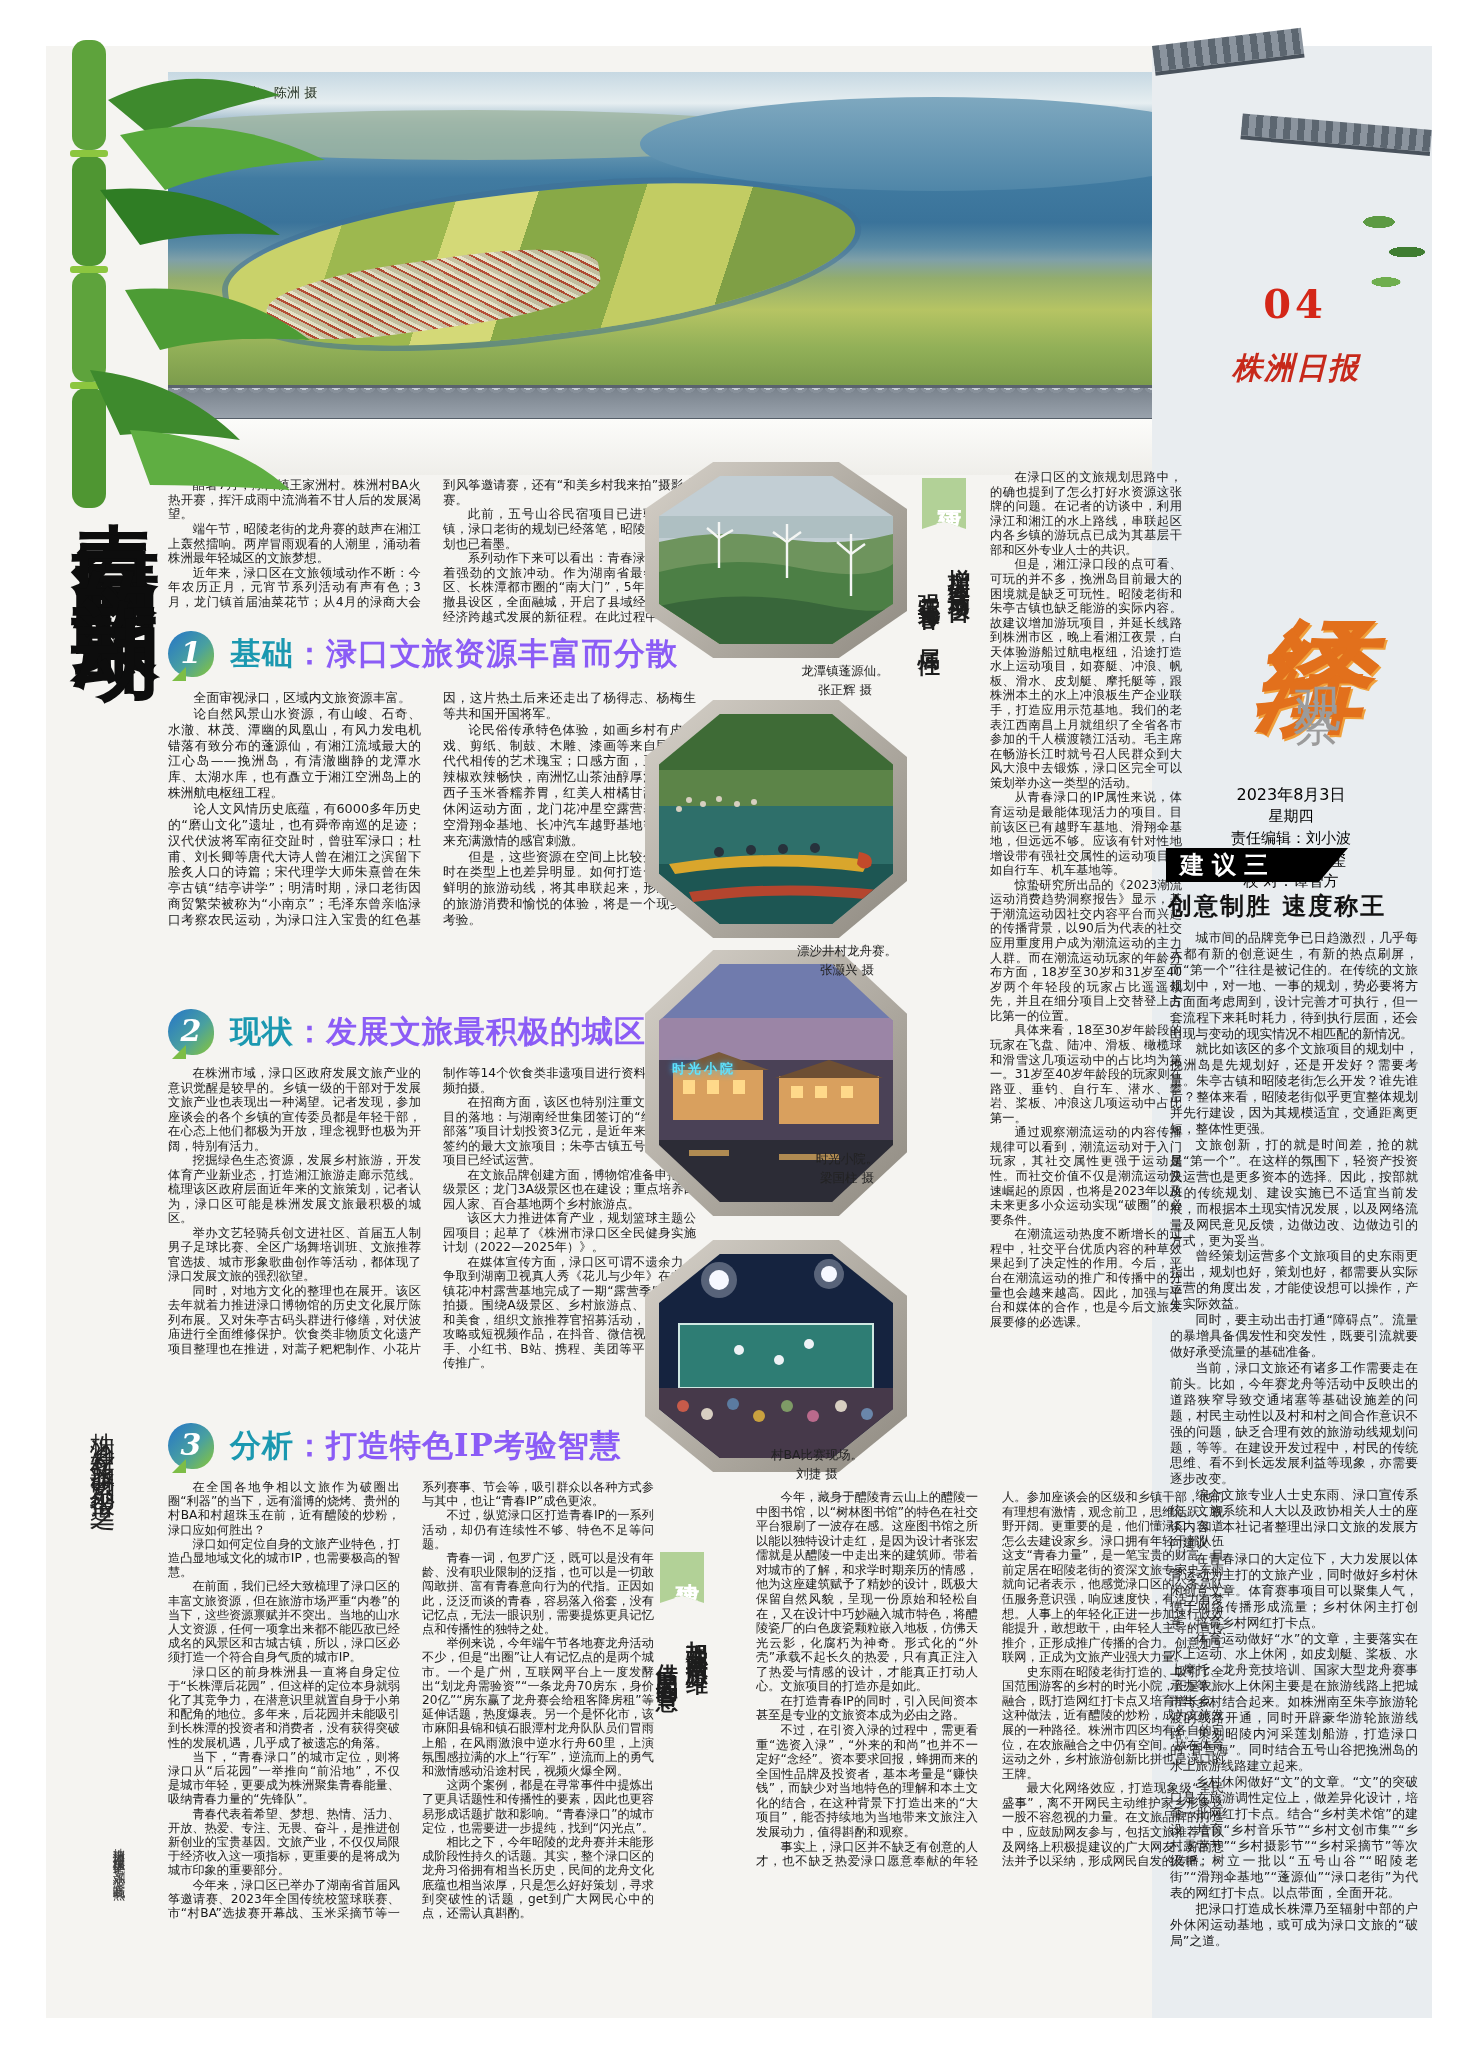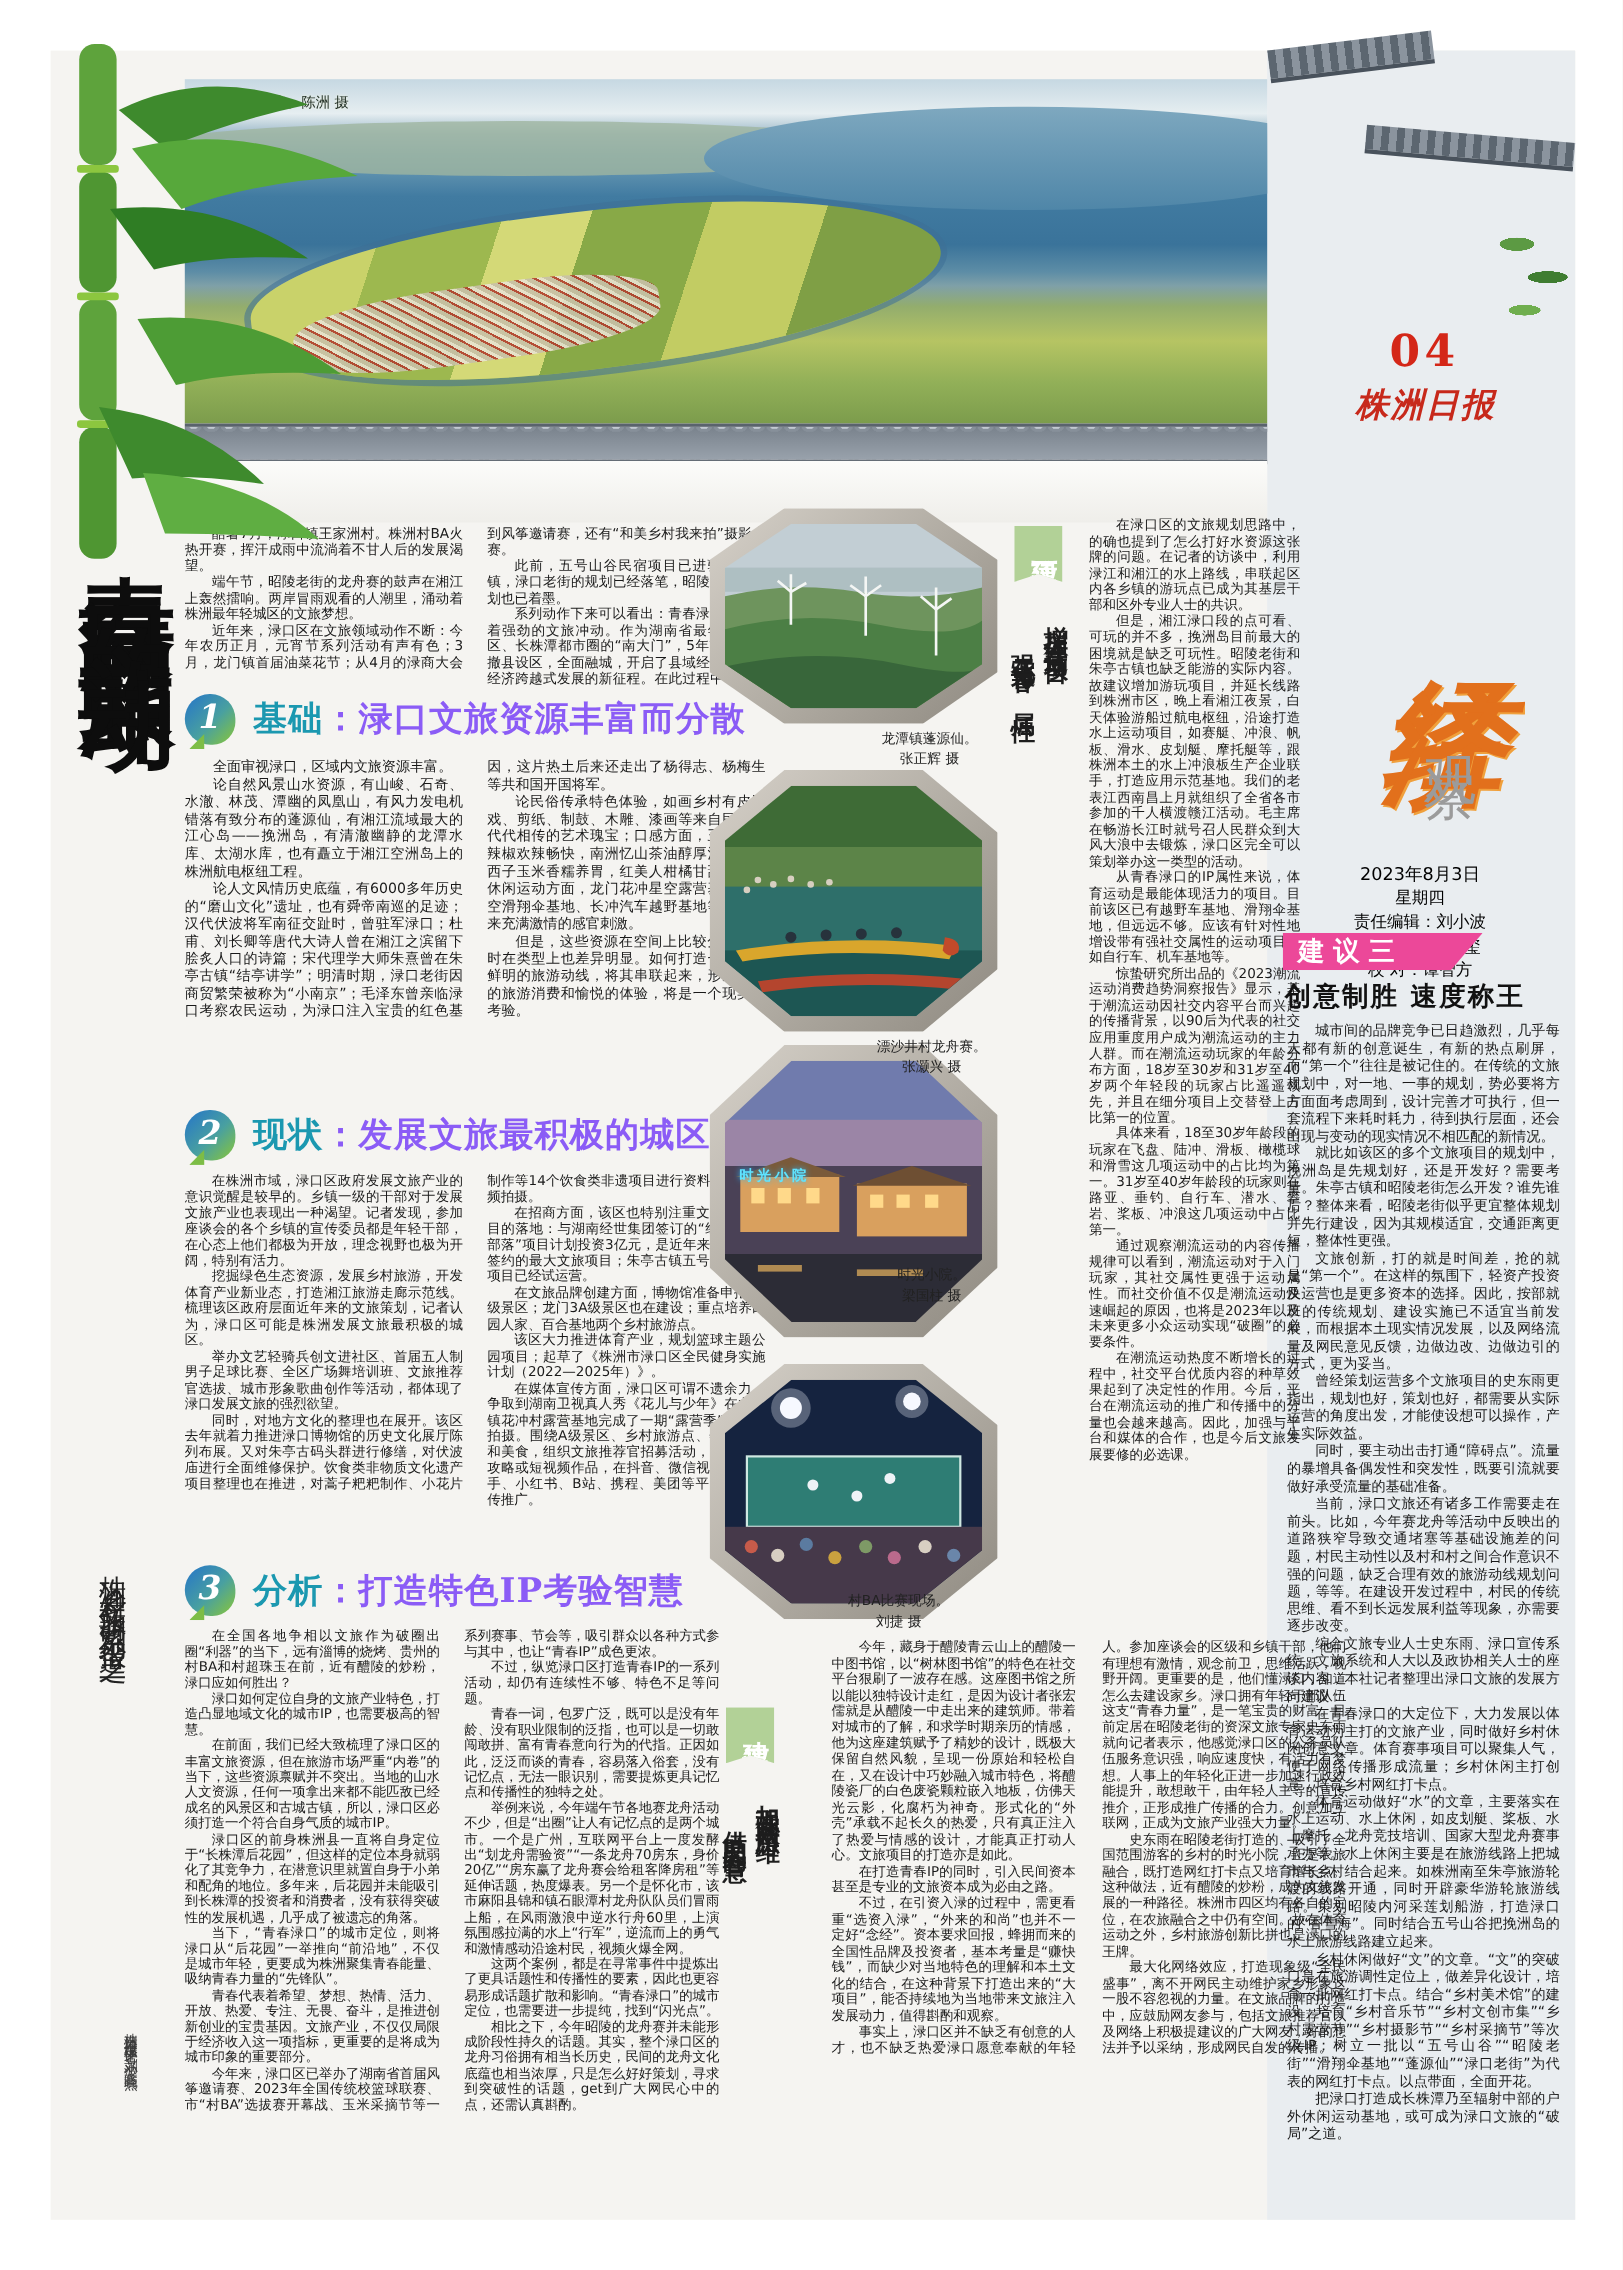--- a/index.html
+++ b/index.html
@@ -9,32 +9,32 @@
   #sheet{left:46px;top:46px;width:1386px;height:1972px;background:#f5f4f1;}
   
   #masthead{left:1152px;top:46px;width:280px;height:1972px;background:#e9edf0;}
   .eave{position:absolute;background:repeating-linear-gradient(90deg,#5c6670 0 7px,#8b949e 7px 14px);border-bottom:4px solid #49525c;}
   #eave1{left:0;top:0;width:150px;height:26px;transform:rotate(-7deg);transform-origin:left top;}
   #eave2{right:0;top:84px;width:190px;height:22px;transform:rotate(5deg);transform-origin:right top;}
   #mh-plant{right:4px;top:140px;width:70px;height:120px;background:
      radial-gradient(ellipse 26px 10px at 30% 30%,#5c9a43 60%,transparent 61%),
      radial-gradient(ellipse 30px 9px at 70% 55%,#3f7d31 60%,transparent 61%),
      radial-gradient(ellipse 24px 8px at 40% 80%,#6fae4e 60%,transparent 61%);}
-  #page-no{left:1210px;top:296px;width:170px;text-align:center;font-family:"DejaVu Serif","Liberation Serif",serif;
+  #page-no{left:1210px;top:280px;width:170px;text-align:center;font-family:"DejaVu Serif","Liberation Serif",serif;
      font-size:40px;font-weight:bold;color:#d42718;letter-spacing:4px;}
   #paper-name{left:1196px;top:348px;width:200px;text-align:center;font-family:"DejaVu Serif","Liberation Serif",serif;
      font-style:italic;font-size:30px;font-weight:bold;color:#c7291b;letter-spacing:2px;}
   #calligraphy{left:1232px;top:402px;width:140px;height:250px;writing-mode:vertical-rl;text-align:center;
      font-family:"DejaVu Serif","Liberation Serif",serif;font-style:italic;font-weight:bold;
      font-size:112px;line-height:1.05;color:#e2701c;text-shadow:2px 2px 0 #f0a03c;}
   #watch{left:1260px;top:648px;width:90px;height:140px;writing-mode:vertical-rl;font-size:48px;
      color:#9b9b9b;letter-spacing:10px;font-weight:300;}
   #date-block{left:1166px;top:742px;width:250px;text-align:center;font-size:15px;line-height:1.45;color:#000000;margin-top:41px;}
   #date-block .d1{font-size:16px;}
-  .sugg-label-h{height:34px;background:#ec4899;clip-path:polygon(0 0,100% 0,84% 100%,0 100%);
+  .sugg-label-h{height:34px;background:#000000;clip-path:polygon(0 0,100% 0,84% 100%,0 100%);
      color:#fff;font-weight:bold;font-size:24px;letter-spacing:8px;line-height:34px;padding-left:14px;}
   #sugg3-label{left:1166px;top:848px;width:168px;}
   #sugg3-head{left:1168px;top:890px;width:260px;font-size:24px;font-weight:bold;color:#111;letter-spacing:2px;
      font-family:"DejaVu Serif","Liberation Serif",serif;}
   #sugg3-body{left:1170px;top:930px;width:248px;height:1082px;overflow:hidden;}
   
   #hero{left:168px;top:72px;width:984px;height:313px;overflow:hidden;background:linear-gradient(180deg,#c6d8e2 0%,#e6eef1 10%,#9db9c9 16%,#72a0b8 22%,#417ba1 34%,#3a739a 48%,#5d8da6 56%,#7fa0a8 60%,#93ad6d 66%,#b6c463 76%,#92b058 88%,#7c9c4c 100%);}
   .hill{position:absolute;border-radius:50%;}
   #hero .island{left:6%;top:38%;width:64%;height:46%;border-radius:45% 55% 50% 50%;transform:rotate(-7deg);
      background:linear-gradient(115deg,#c9d26a 0 18%,#9db84f 18% 34%,#d4d977 34% 46%,#88a947 46% 62%,#c2cc63 62% 78%,#7f9f45 78%);

